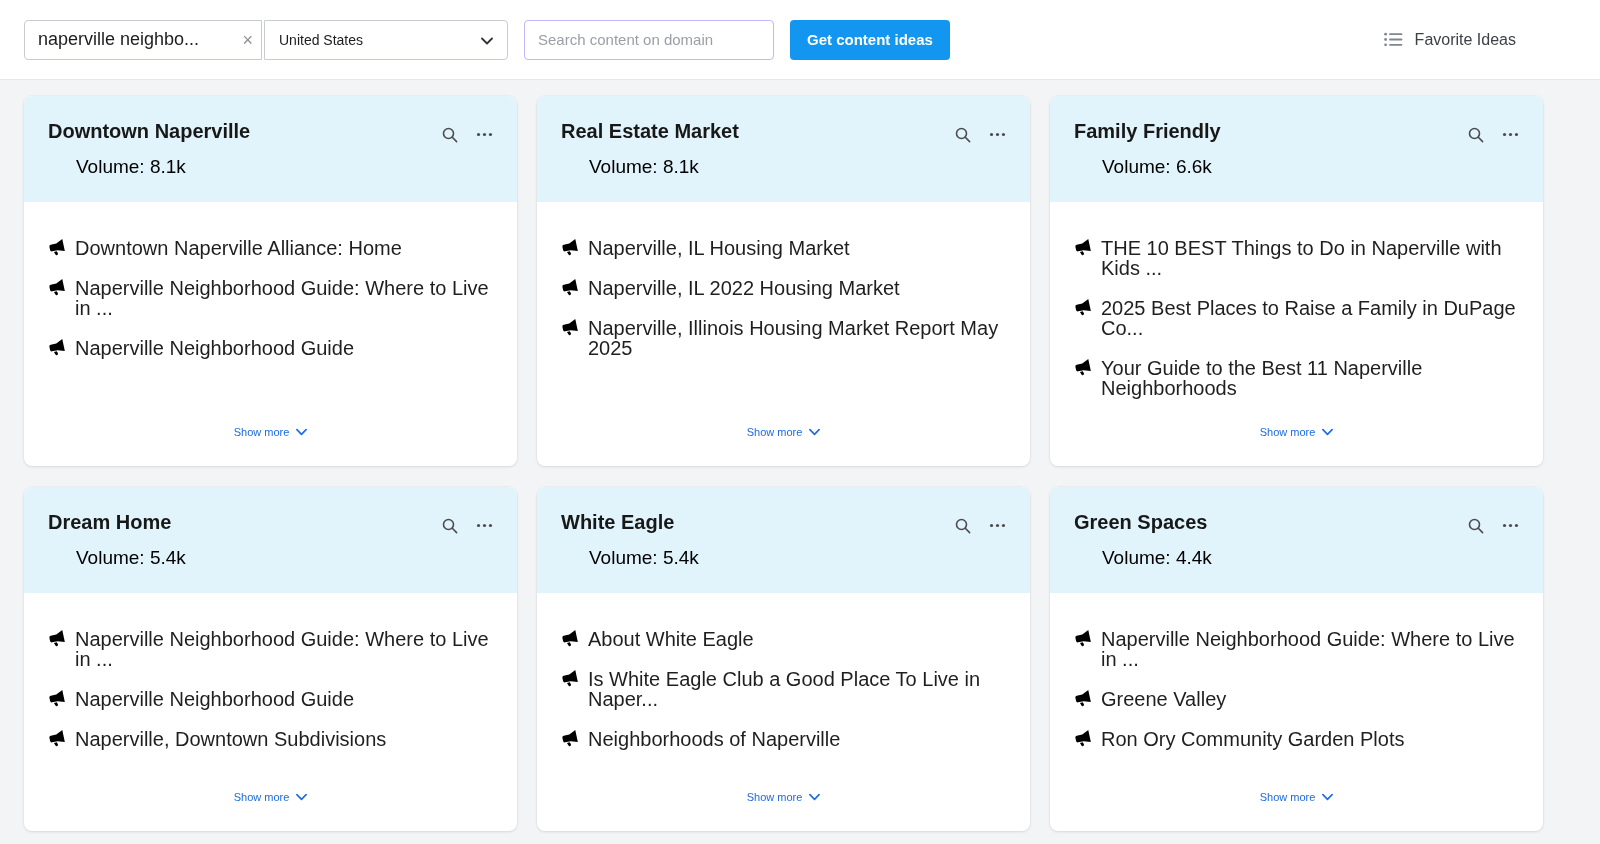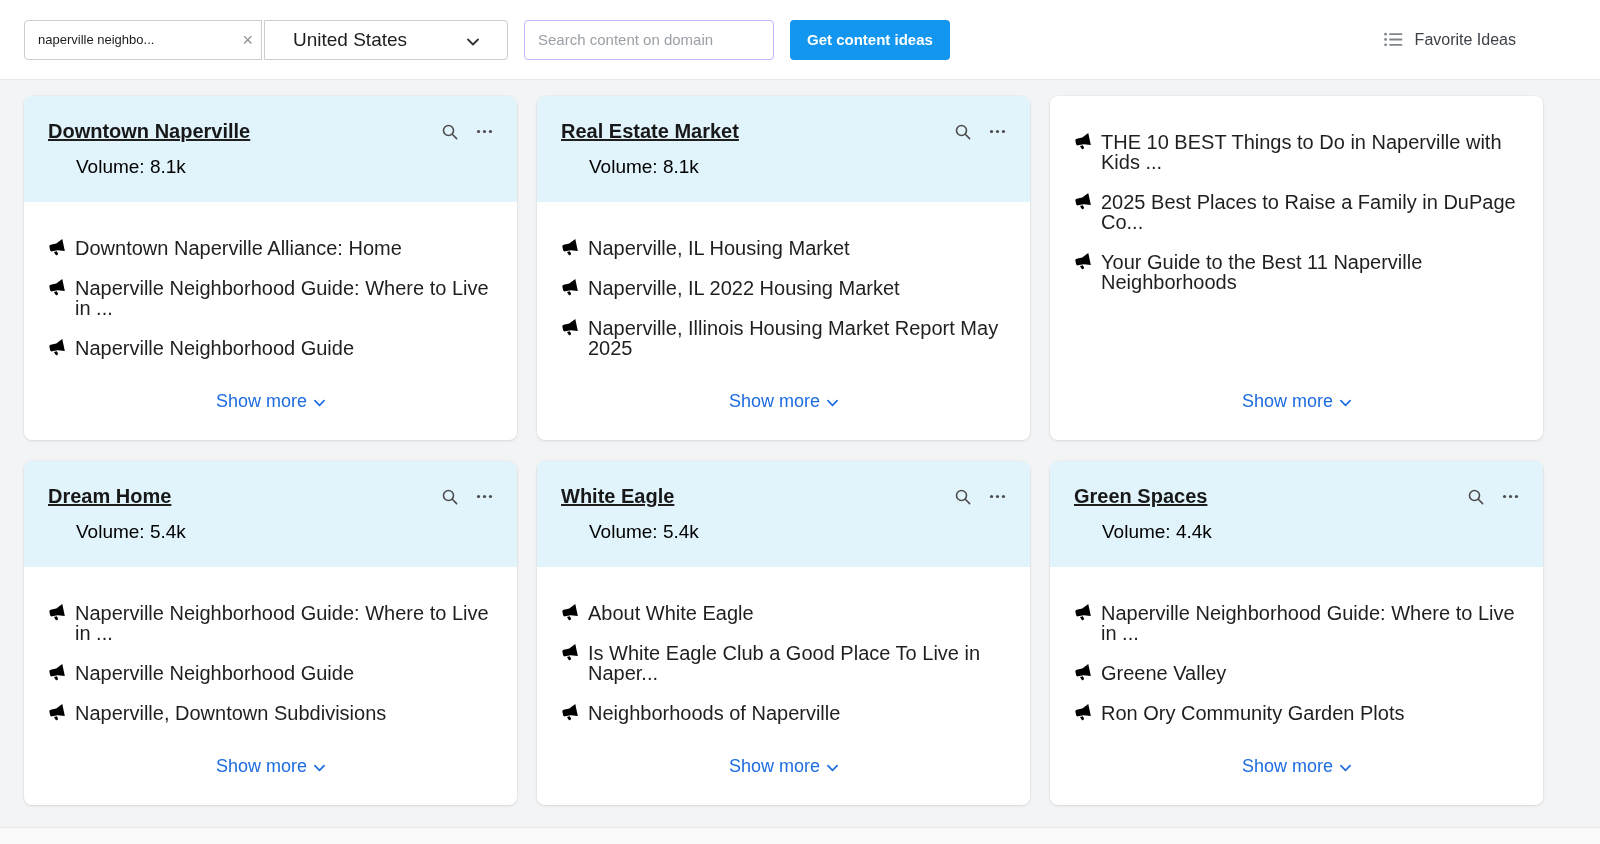--- a/index.html
+++ b/index.html
@@ -12,32 +12,32 @@
 
   
   .topbar {
     height:80px; background:#fff; border-bottom:1px solid #e6e7e9;
     display:flex; align-items:center; padding:0 84px 0 24px; gap:16px;
   }
   .keyword-group { display:flex; gap:2px; }
   .keyword-wrap { position:relative; }
   .keyword-input {
     width:238px; height:40px; border:1px solid #c9ccd1; border-radius:4px 0 0 4px;
-    padding:0 14px 0 13px; font-size:13px; color:#1d1d1d; background:#fff; outline:none;
+    padding:0 14px 0 13px; font-size:18px; color:#1d1d1d; background:#fff; outline:none;
     font-family:inherit;
   }
   .clear-btn {
     position:absolute; right:9px; top:50%; transform:translateY(-52%);
     font-size:18px; color:#8b9096; cursor:pointer; line-height:1; background:none; border:none;
     font-family:inherit;
   }
   .country-select {
     width:244px; height:40px; border:1px solid #c9ccd1; border-radius:0 4px 4px 0;
     background:#fff; display:flex; align-items:center; justify-content:space-between;
-    padding:0 28px; font-size:19px; color:#1d1d1d; cursor:pointer;
+    padding:0 14px; font-size:14px; color:#1d1d1d; cursor:pointer;
   }
   .country-select .chev { color:#333; }
   .domain-input {
     width:250px; height:40px; border:1px solid #c4b5fd; border-radius:4px;
     padding:0 13px; font-size:15px; color:#1d1d1d; outline:none; font-family:inherit;
   }
   .domain-input::placeholder { color:#9aa0a6; }
   .cta-btn {
     height:40px; padding:8px 17px; border:none; border-radius:4px;
     background:var(--cta-bg,#1296f0); color:#fff; font-size:15px; font-weight:600;
@@ -56,41 +56,41 @@
   }
   .card {
     background:#fff; border-radius:8px; min-height:344px;
     box-shadow:0 1px 3px rgba(0,0,0,.10), 0 0 0 1px rgba(0,0,0,.02);
     display:flex; flex-direction:column; overflow:hidden;
   }
   .card-header {
     background:var(--card-header-bg,#e1f4fc);
     padding:24px 24px 24px; border-radius:8px 8px 0 0;
   }
-  .card-title-row { display:flex; align-items:center; justify-content:space-between;text-decoration:underline; }
+  .card-title-row { display:flex; align-items:flex-end; justify-content:space-between; }
   .card-title { font-size:20px; font-weight:700; color:#181818; }
   .card-actions { display:flex; align-items:center; gap:18px; color:#4c4c4c; }
   .icon-btn { display:flex; cursor:pointer; }
   .card-volume { margin-top:13px; font-size:19px; color:#000000;margin-left:28px; }
 
   .card-body { padding:36px 24px 20px; display:flex; flex-direction:column; flex:1; }
   .idea-list { list-style:none; }
   .idea-item { display:flex; align-items:flex-start; gap:10px; margin-bottom:20px; cursor:pointer; }
   .item-text { font-size:20px; line-height:20px; color:#1f1f1f; }
 
   .item-icon { width:17px; height:17px; flex:0 0 17px; margin-top:1px; transform:rotate(-12deg); }
   .item-icon svg { width:100%; height:100%; display:block; }
   .item-icon[data-variant="green"] { color:var(--icon-green,#00ba7c); }
   .item-icon[data-variant="blue"]  { color:var(--icon-blue,#2b5ce6); }
   .item-icon[data-variant="gray"]  { color:var(--icon-gray,#9aa0a6); }
 
   .show-more {
     margin-top:auto; align-self:center; display:flex; align-items:flex-end; gap:7px;
     background:none; border:none; color:var(--link-blue,#1d6ce0);
-    font-size:18px; font-weight:500; cursor:pointer; padding:8px 4px; font-family:inherit;
+    font-size:11px; font-weight:500; cursor:pointer; padding:8px 4px; font-family:inherit;
   }
 
   .bottom-strip { height:17px; background:#fafafb; border-top:1px solid #e7e7e9; }
 </style>
 </head>
 <body>
 
 <svg width="0" height="0" style="position:absolute">
   <defs>
     <g id="ic-megaphone">
@@ -261,20 +261,41 @@
       <button class="show-more">
         <span>Show more</span>
         <span><svg width="11" height="8" viewBox="0 0 12 8">
               <use href="#ic-chevron"></use>
             </svg></span>
       </button>
     </div>
   </section>
 
   <section class="card">
+    <header class="card-header">
+      <div class="card-title-row">
+        <h2 class="card-title">Family Friendly</h2>
+        <div class="card-actions">
+          <span class="icon-btn">
+              <svg width="17" height="17" viewBox="0 0 17 17">
+                <use href="#ic-search"></use>
+              </svg>
+            </span>
+          <span class="icon-btn">
+              <svg width="17" height="17" viewBox="0 0 17 18">
+                <use href="#ic-dots"></use>
+              </svg>
+            </span>
+        </div>
+      </div>
+      <div class="card-volume">
+        <span>Volume:</span>
+        <span>6.6k</span>
+      </div>
+    </header>
     <div class="card-body">
       <ul class="idea-list">
         <li class="idea-item">
           <span class="item-icon" data-variant="green">
               <svg viewBox="0 0 16 16">
                 <use href="#ic-megaphone"></use>
               </svg>
             </span>
           <span class="item-text">THE 10 BEST Things to Do in Naperville with Kids ...</span>
         </li>

